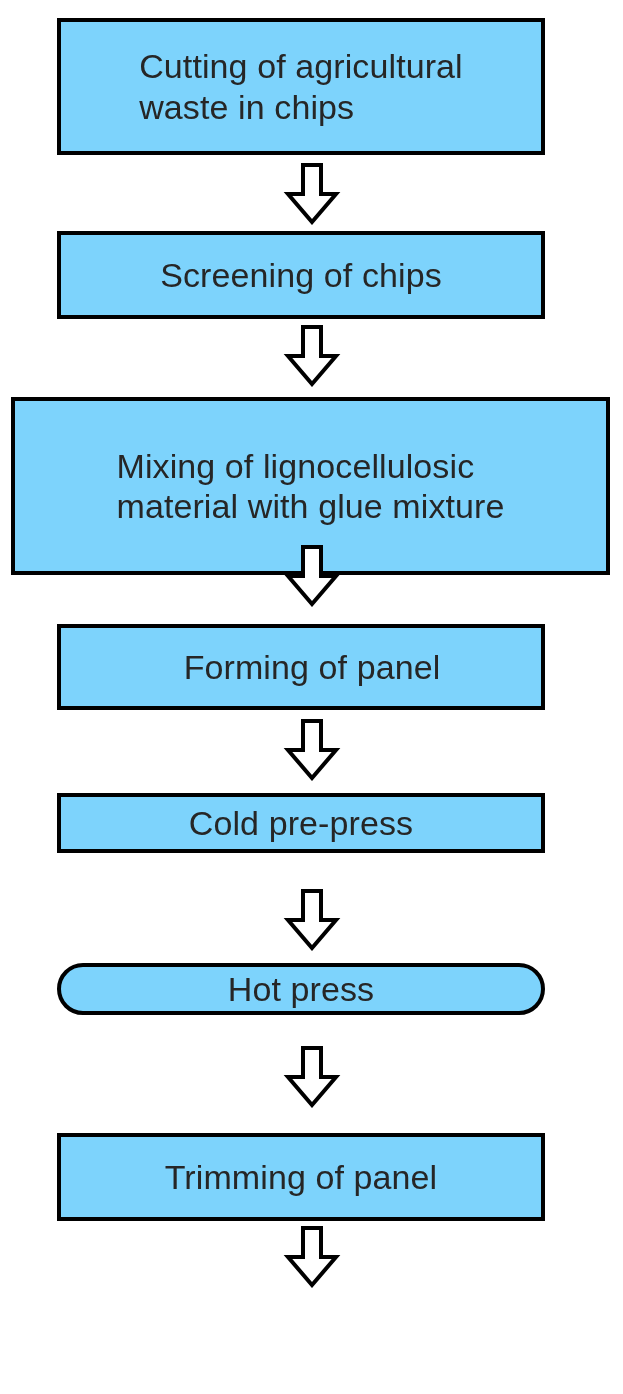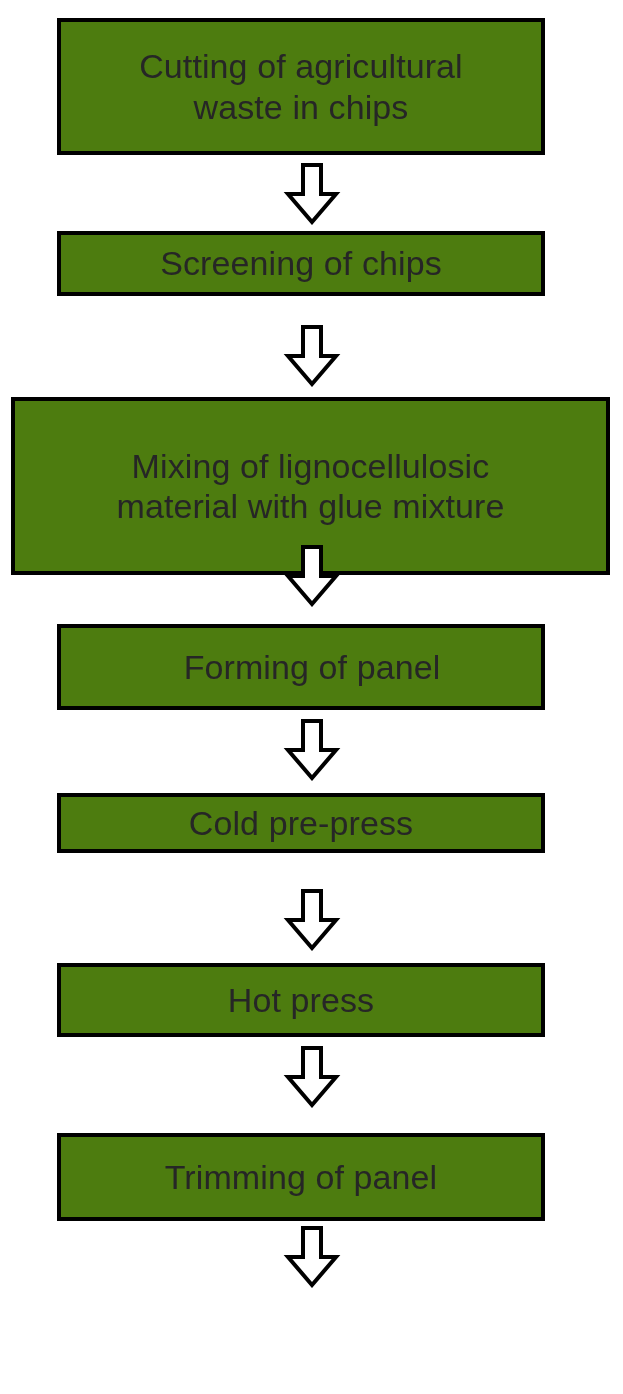--- a/index.html
+++ b/index.html
@@ -18,26 +18,26 @@
     position: relative;
     width: 623px;
     height: 1394px;
     background: #ffffff;
   }
 
   
   .node {
     position: absolute;
     box-sizing: border-box;
-    background: #4d7c0f;
+    background: #7dd3fc;
     border: 4px solid #000000;
     display: flex;
     align-items: center;
     justify-content: center;
-    text-align: center;
+    text-align: left;
   }
   .node-label {
     font-size: 34px;
     line-height: 1.18;
     color: #262626;
     font-weight: 400;
     letter-spacing: 0.1px;
     padding: 0 10px;
     white-space: pre-line;
   }
@@ -47,25 +47,25 @@
     left: 57px;
     width: 488px;
   }
   
   .node.wide {
     left: 11px;
     width: 599px;
   }
 
   .n1 { top: 18px;   height: 137px; }
-  .n2 { top: 231px;  height: 65px;  }
+  .n2 { top: 231px;  height: 88px;  }
   .n3 { top: 397px;  height: 178px; }
   .n4 { top: 624px;  height: 86px; padding-left: 22px;  }
   .n5 { top: 793px;  height: 60px;  }
-  .n6 { top: 963px;  height: 74px;  }
+  .n6 { top: 963px;  height: 52px; border-radius: 26px;  }
   .n7 { top: 1133px; height: 88px;  }
   .n8 { top: 1293px; height: 84px;  }
 
   
   .arrow {
     position: absolute;
     left: 283px;
     width: 58px;
     height: 62px;
   }

